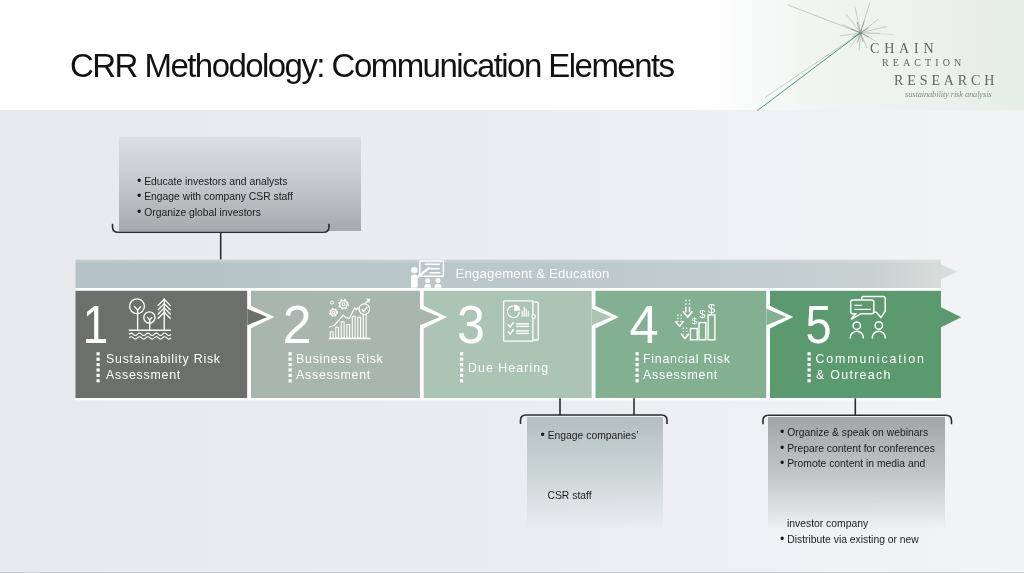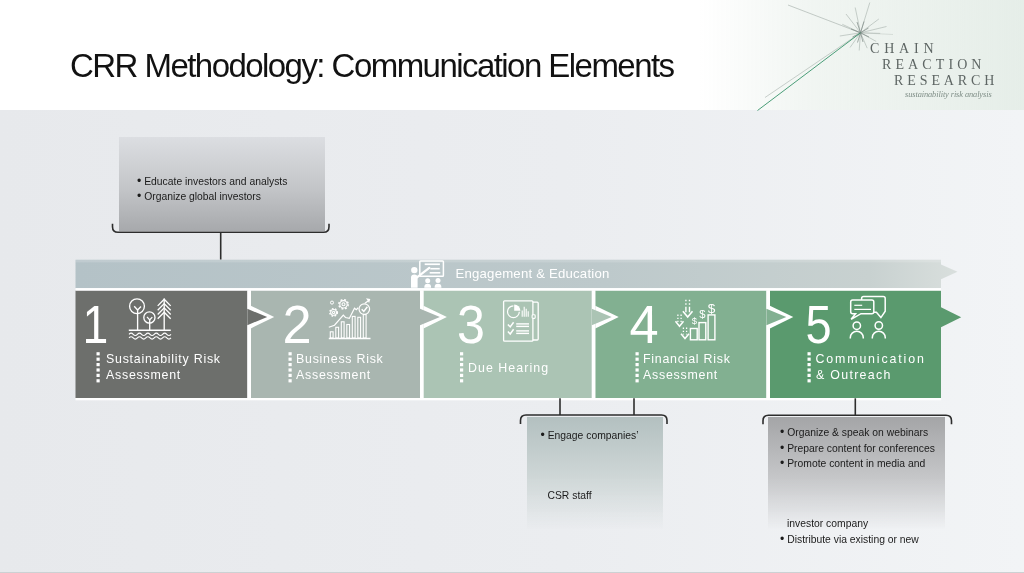--- a/index.html
+++ b/index.html
@@ -8,26 +8,26 @@
   body{width:1024px;height:573px;overflow:hidden;position:relative;-webkit-font-smoothing:antialiased;
        font-family:"Liberation Sans",sans-serif;
        background:linear-gradient(90deg,#e7e9ec 0%,#ebedf0 55%,#f2f4f6 100%);}
   .abs{position:absolute;}
   #header{left:0;top:0;width:1024px;height:110px;background:#ffffff;}
   #logotint{left:700px;top:0;width:324px;height:110px;
       background:linear-gradient(90deg,rgba(231,238,232,0) 0%,rgba(229,237,231,.55) 35%,rgba(227,236,230,.9) 100%);}
   #title{left:70px;top:49px;font-size:33px;line-height:1;color:#121212;letter-spacing:-1.55px;}
   .crr{color:#5e6664;font-family:"Liberation Serif",serif;line-height:1;}
   #crr1{left:870px;top:42.2px;font-size:14px;letter-spacing:4.8px;}
-  #crr2{left:882px;top:58px;font-size:14px;letter-spacing:4.1px;}
+  #crr2{left:882px;top:58px;font-size:10px;letter-spacing:4.1px;}
   #crr3{left:894px;top:73.8px;font-size:14px;letter-spacing:3.9px;}
   #crrtag{left:905px;top:90.5px;font-size:8.4px;font-style:italic;color:#7e8d86;
       font-family:"Liberation Serif",serif;letter-spacing:-0.1px;}
   .callout{font-size:10.35px;color:#1b1b1b;line-height:15.5px;white-space:nowrap;}
-  #box1{left:119px;top:137px;width:206px;height:94px;
+  #box1{left:119px;top:137px;width:242px;height:94px;
       background:linear-gradient(#dcdee2 0%,#c3c5c8 55%,#a7a9ac 100%);
       padding:36.5px 0 0 18px;box-sizing:border-box;}
   #box2{left:526.5px;top:417px;width:136px;height:112px;
       background:linear-gradient(#b3c0c0 0%,#cfd7d7 55%,rgba(236,238,239,0) 100%);
       padding:9.5px 0 0 13.5px;box-sizing:border-box;line-height:16.3px;}
   #box3{left:768px;top:417px;width:177px;height:112px;
       background:linear-gradient(#a4a5a7 0%,#c6c7c9 55%,rgba(236,238,239,0) 100%);
       padding:8px 0 0 12px;box-sizing:border-box;line-height:15.66px;}
   .ind{padding-left:7px;margin-top:44px;}
   .bu{font-size:12.3px;}
@@ -37,20 +37,21 @@
 <div id="header" class="abs"></div>
 <div id="logotint" class="abs"></div>
 <div id="title" class="abs">CRR Methodology: Communication Elements</div>
 <div id="crr1" class="abs crr">CHAIN</div>
 <div id="crr2" class="abs crr">REACTION</div>
 <div id="crr3" class="abs crr">RESEARCH</div>
 <div id="crrtag" class="abs crr">sustainability risk analysis</div>
 
 <div id="box1" class="abs callout">
 <div><span class="bu">•</span> Educate investors and analysts</div>
+<div><span class="bu">•</span> Engage with company CSR staff</div>
 <div><span class="bu">•</span> Organize global investors</div>
 </div>
 
 <div id="box2" class="abs callout">
 <div><span class="bu">•</span> Engage companies’</div>
 <div class="ind">CSR staff</div>
 </div>
 
 <div id="box3" class="abs callout">
 <div><span class="bu">•</span> Organize &amp; speak on webinars</div>

